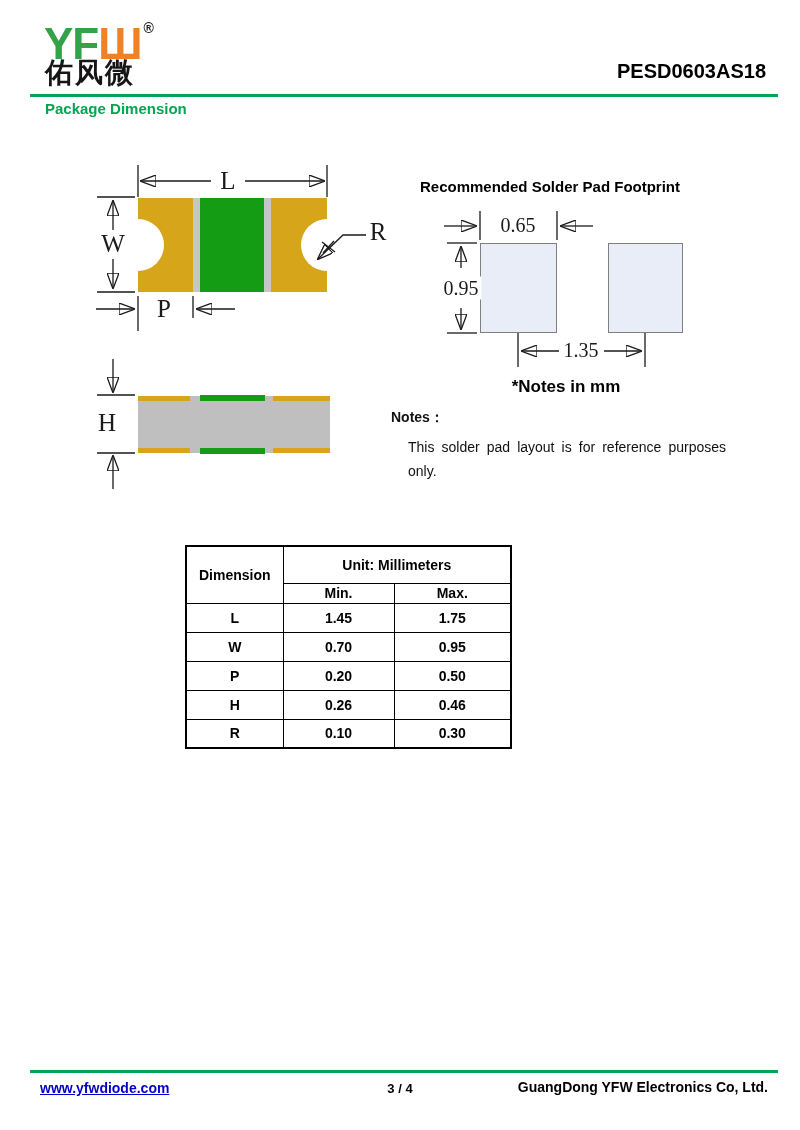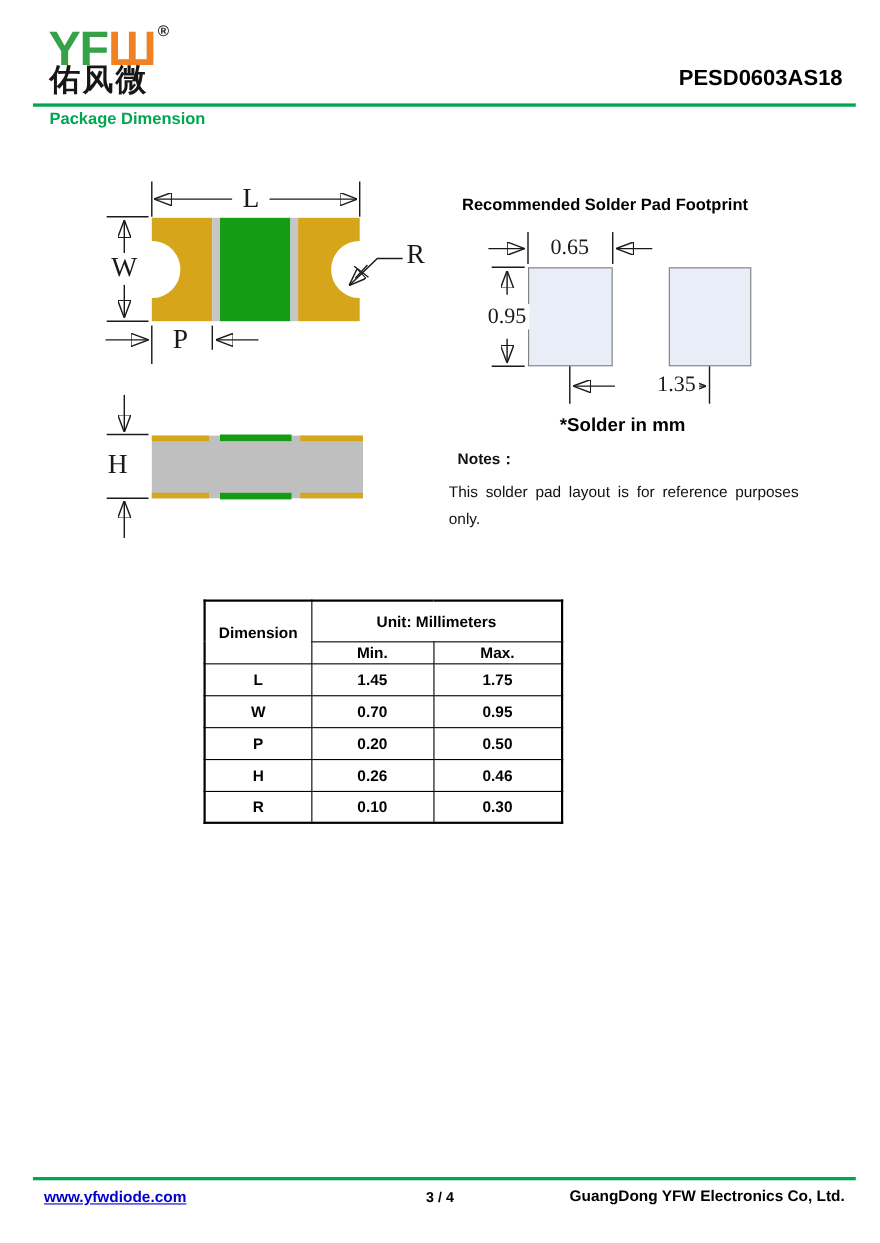--- a/index.html
+++ b/index.html
@@ -59,21 +59,21 @@
   .fp-note{left:420px;top:377px;width:292px;text-align:center;font-size:17px;font-weight:bold;color:#000;}
 
   
   .dim{font-family:"Liberation Serif","DejaVu Serif",serif;color:var(--ink);
        transform:translate(-50%,-50%);white-space:nowrap;}
   .dim.big{font-size:25px;}
   .dim.med{font-size:20px;}
   .dim.bgw{background:#fff;padding:0 3px;}
 
   
-  .notes-label{left:416px;top:409px;font-size:14px;font-weight:bold;color:#111;}
+  .notes-label{left:391px;top:409px;font-size:14px;font-weight:bold;color:#111;}
   .notes-body{left:408px;top:435px;width:318px;font-size:14px;line-height:24px;
               text-align:justify;color:#111;font-weight:500;}
 
   
   .dim-table{left:185px;top:545px;border-collapse:collapse;table-layout:fixed;border-radius:14px;}
   .dim-table table{border-collapse:collapse;}
   .dim-table td,.dim-table th{
     border:1px solid #000;text-align:center;vertical-align:middle;
     font-size:14px;font-weight:bold;color:#000;padding:0;
   }
@@ -116,21 +116,21 @@
   <div class="strip green s-tc"></div>
   <div class="strip gold s-tr"></div>
   <div class="strip gold s-bl"></div>
   <div class="strip green s-bc"></div>
   <div class="strip gold s-br"></div>
 </div>
 
 <div class="abs fp-title">Recommended Solder Pad Footprint</div>
 <div class="abs fp-pad fp-pad-l"></div>
 <div class="abs fp-pad fp-pad-r"></div>
-<div class="abs fp-note">*Solder in mm</div>
+<div class="abs fp-note">*Notes in mm</div>
 
 <svg class="abs dims" viewBox="0 0 800 560">
   <defs>
     <marker id="ah" markerUnits="userSpaceOnUse" markerWidth="16" markerHeight="12" refX="15" refY="6" orient="auto">
       <path d="M0,0 L16,6 L0,12 Z" fill="#1a1a1a" stroke="none"></path>
     </marker>
   </defs>
 
   <g>
     <path d="M138,165 V197"></path>
@@ -188,21 +188,21 @@
   </g>
 </svg>
 
 <span class="abs dim big" style="left:228px;top:181px;">L</span>
 <span class="abs dim big bgw" style="left:113px;top:244px;">W</span>
 <span class="abs dim big" style="left:164px;top:309px;">P</span>
 <span class="abs dim big" style="left:378px;top:232px;">R</span>
 <span class="abs dim big" style="left:107px;top:423px;">H</span>
 <span class="abs dim med" style="left:518px;top:225px;">0.65</span>
 <span class="abs dim med bgw" style="left:461px;top:288px;">0.95</span>
-<span class="abs dim med bgw" style="left:615px;top:350px;">1.35</span>
+<span class="abs dim med bgw" style="left:581px;top:350px;">1.35</span>
 
 <div class="abs notes-label">Notes：</div>
 <div class="abs notes-body">This solder pad layout is for reference purposes only.</div>
 
 <div class="abs dim-table">
   <table>
     <tbody>
         <tr class="hr1">
       <td class="c1" rowspan="2">Dimension</td>
       <td class="c2" colspan="2">Unit: Millimeters</td>

